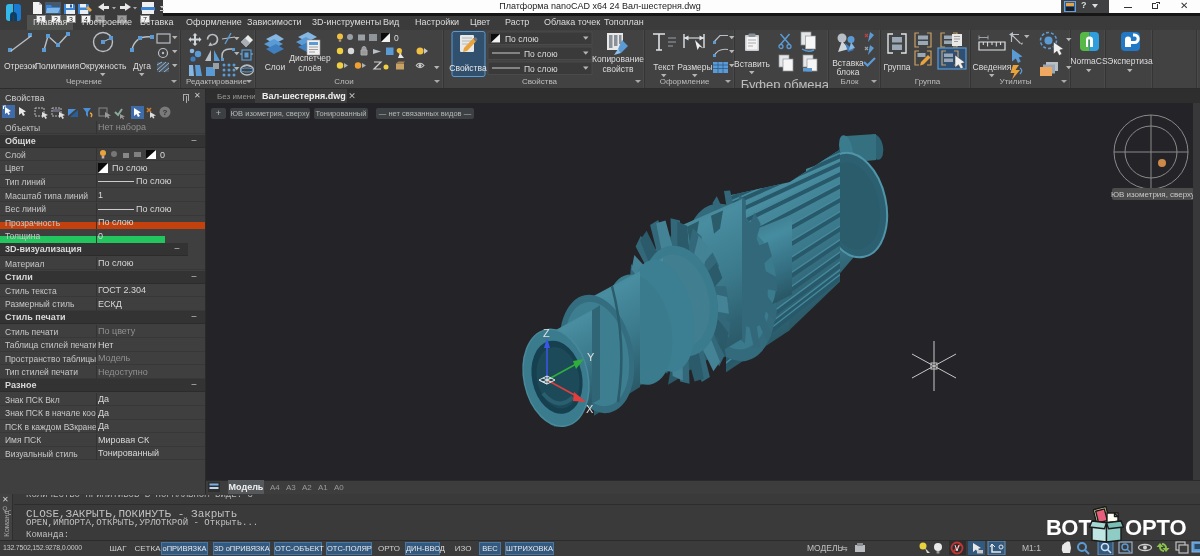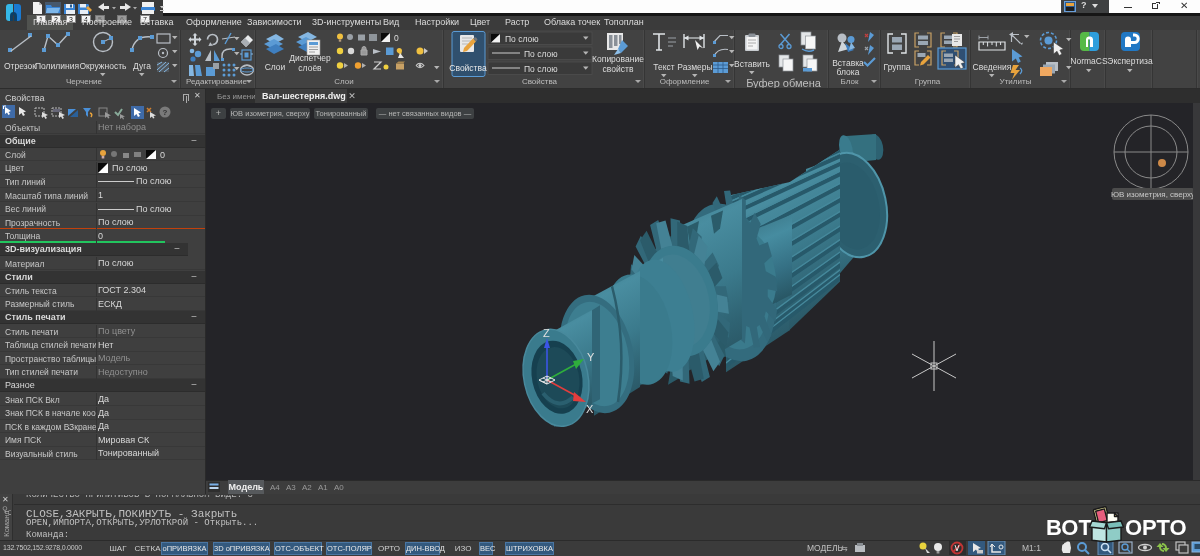--- a/index.html
+++ b/index.html
@@ -9,20 +9,21 @@
 .t8{font-size:8px;color:#c4c4c4;white-space:nowrap}
 .mono{font-family:"Liberation Mono",monospace}
 .sbb{top:542px;height:13px;background:#33597e;border:1px solid #4a76a3;color:#e8e8e8;font-size:7.5px;text-align:center;line-height:12px;white-space:nowrap}
 .sbg{top:542px;height:13px;background:transparent;border:1px solid transparent;color:#d0d0d0;font-size:8px;text-align:center;line-height:12px;white-space:nowrap}
 
 </style></head>
 <body>
 <div id="stage">
 
 <div class="abs" id="titlebar" style="left:0;top:0;width:1200px;height:13px;background:#fdfdfd"></div>
+<div class="abs" style="left:0;top:0;width:1200px;height:13px;text-align:center;font-size:9px;color:#1c1c1c;line-height:13px">Платформа nanoCAD x64 24 Вал-шестерня.dwg</div>
 <div class="abs" style="left:1061px;top:0;width:48px;height:13px;background:#3f4142"></div>
 <div class="abs" style="left:1064px;top:1px;width:12px;height:11px;background:#2d5c91;border:1px solid #6a9fd8">
       <div class="abs" style="left:1px;top:1px;width:8px;height:3px;background:#e8a33d"></div>
       <div class="abs" style="left:1px;top:5px;width:8px;height:4px;background:#1d1d1d"></div>
     </div>
 <div class="abs" style="left:1081px;top:0px;font-size:9px;font-weight:bold;color:#ddd">?</div>
 <div class="abs" style="left:1092px;top:4px;width:0;height:0;border-left:3px solid transparent;border-right:3px solid transparent;border-top:4px solid #ddd"></div>
 <div class="abs" style="left:1124px;top:7px;width:8px;height:1px;background:#333"></div>
 <div class="abs" style="left:1152px;top:3px;width:6px;height:6px;border:1px solid #333"></div>
 <div class="abs" style="left:1156px;top:2px;width:4px;height:2px;background:#fdfdfd;border-top:1px solid #333;border-right:1px solid #333"></div>
@@ -103,21 +104,21 @@
 <div class="abs" style="left:258px;top:30px;width:186px;height:58px;background:#424242;border-right:1px solid #353535;box-shadow:inset -1px 0 0 #4a4a4a"></div>
 <div class="abs" style="left:258px;top:77px;width:172px;text-align:center;font-size:8px;color:#bdbdbd;white-space:nowrap">Слои</div>
 <div class="abs" style="left:434px;top:80px;width:0;height:0;border-left:3px solid transparent;border-right:3px solid transparent;border-top:3px solid #aaa"></div>
 <div class="abs" style="left:448px;top:30px;width:197px;height:58px;background:#424242;border-right:1px solid #353535;box-shadow:inset -1px 0 0 #4a4a4a"></div>
 <div class="abs" style="left:448px;top:77px;width:183px;text-align:center;font-size:8px;color:#bdbdbd;white-space:nowrap">Свойства</div>
 <div class="abs" style="left:635px;top:80px;width:0;height:0;border-left:3px solid transparent;border-right:3px solid transparent;border-top:3px solid #aaa"></div>
 <div class="abs" style="left:648px;top:30px;width:87px;height:58px;background:#424242;border-right:1px solid #353535;box-shadow:inset -1px 0 0 #4a4a4a"></div>
 <div class="abs" style="left:648px;top:77px;width:73px;text-align:center;font-size:8px;color:#bdbdbd;white-space:nowrap">Оформление</div>
 <div class="abs" style="left:725px;top:80px;width:0;height:0;border-left:3px solid transparent;border-right:3px solid transparent;border-top:3px solid #aaa"></div>
 <div class="abs" style="left:738px;top:30px;width:91px;height:58px;background:#424242;border-right:1px solid #353535;box-shadow:inset -1px 0 0 #4a4a4a"></div>
-<div class="abs" style="left:738px;top:77px;width:91px;text-align:center;font-size:11px;color:#bdbdbd;white-space:nowrap">Буфер обмена</div>
+<div class="abs" style="left:738px;top:77px;width:91px;text-align:right;font-size:13px;color:#bdbdbd;white-space:nowrap">Буфер обмена</div>
 <div class="abs" style="left:832px;top:30px;width:49px;height:58px;background:#424242;border-right:1px solid #353535;box-shadow:inset -1px 0 0 #4a4a4a"></div>
 <div class="abs" style="left:832px;top:77px;width:35px;text-align:center;font-size:8px;color:#bdbdbd;white-space:nowrap">Блок</div>
 <div class="abs" style="left:871px;top:80px;width:0;height:0;border-left:3px solid transparent;border-right:3px solid transparent;border-top:3px solid #aaa"></div>
 <div class="abs" style="left:884px;top:30px;width:87px;height:58px;background:#424242;border-right:1px solid #353535;box-shadow:inset -1px 0 0 #4a4a4a"></div>
 <div class="abs" style="left:884px;top:77px;width:87px;text-align:center;font-size:8px;color:#bdbdbd;white-space:nowrap">Группа</div>
 <div class="abs" style="left:974px;top:30px;width:97px;height:58px;background:#424242;border-right:1px solid #353535;box-shadow:inset -1px 0 0 #4a4a4a"></div>
 <div class="abs" style="left:974px;top:77px;width:83px;text-align:center;font-size:8px;color:#bdbdbd;white-space:nowrap">Утилиты</div>
 <div class="abs" style="left:1061px;top:80px;width:0;height:0;border-left:3px solid transparent;border-right:3px solid transparent;border-top:3px solid #aaa"></div>
 <div class="abs" style="left:1074px;top:30px;width:32px;height:58px;background:#424242;border-right:1px solid #353535;box-shadow:inset -1px 0 0 #4a4a4a"></div>
 <div class="abs" style="left:1109px;top:30px;width:44px;height:58px;background:#424242;border-right:1px solid #353535;box-shadow:inset -1px 0 0 #4a4a4a"></div>
@@ -519,26 +520,26 @@
         <span style="position:absolute;left:5px;top:1.5px;width:92px;overflow:hidden;font-size:8.5px;color:#c8c8c8;white-space:nowrap">Масштаб типа линий</span>
         <span style="position:absolute;left:96px;top:0;width:1px;height:13px;background:#333"></span>
         <span style="position:absolute;left:98px;top:1px;font-size:9px;color:#d8d8d8;white-space:nowrap">1</span>
       </div>
 <div class="abs" style="left:0;top:81.6px;width:205px;height:13px;border-bottom:1px solid #383838">
         <span style="position:absolute;left:5px;top:1.5px;width:92px;overflow:hidden;font-size:8.5px;color:#c8c8c8;white-space:nowrap">Вес линий</span>
         <span style="position:absolute;left:96px;top:0;width:1px;height:13px;background:#333"></span>
         <span style="position:absolute;left:98px;top:6px;width:36px;height:1px;background:#ccc"></span>
         <span style="position:absolute;left:136px;top:1px;font-size:9px;color:#d8d8d8;white-space:nowrap">По слою</span>
       </div>
-<div class="abs" style="left:0;top:95.2px;width:205px;height:13px;border-bottom:1px solid #c2410c">
+<div class="abs" style="left:0;top:95.2px;width:205px;height:13px;border-bottom:7px solid #c2410c">
         <span style="position:absolute;left:5px;top:1.5px;width:92px;overflow:hidden;font-size:8.5px;color:#c8c8c8;white-space:nowrap">Прозрачность</span>
         <span style="position:absolute;left:96px;top:0;width:1px;height:13px;background:#333"></span>
         <span style="position:absolute;left:98px;top:1px;font-size:9px;color:#d8d8d8;white-space:nowrap">По слою</span>
       </div>
-<div class="abs" style="left:0;top:108.8px;width:165px;height:13px;border-bottom:2px solid #22c55e">
+<div class="abs" style="left:0;top:108.8px;width:165px;height:13px;border-bottom:7px solid #22c55e">
         <span style="position:absolute;left:5px;top:1.5px;width:92px;overflow:hidden;font-size:8.5px;color:#c8c8c8;white-space:nowrap">Толщина</span>
         <span style="position:absolute;left:96px;top:0;width:1px;height:13px;background:#333"></span>
         <span style="position:absolute;left:98px;top:1px;font-size:9px;color:#d8d8d8;white-space:nowrap">0</span>
       </div>
 <div class="abs" style="left:0;top:122.4px;width:188px;height:13px;background:#333333;border-bottom:1px solid #2c2c2c">
         <span style="position:absolute;left:5px;top:1px;font-size:9px;font-weight:bold;color:#d8d8d8;white-space:nowrap">3D-визуализация</span>
         <span style="position:absolute;right:8px;top:0px;font-size:10px;color:#bbb">−</span>
       </div>
 <div class="abs" style="left:0;top:136.0px;width:205px;height:13px;border-bottom:1px solid #383838">
         <span style="position:absolute;left:5px;top:1.5px;width:92px;overflow:hidden;font-size:8.5px;color:#c8c8c8;white-space:nowrap">Материал</span>
@@ -577,21 +578,21 @@
         <span style="position:absolute;left:5px;top:1.5px;width:92px;overflow:hidden;font-size:8.5px;color:#c8c8c8;white-space:nowrap">Пространство таблицы с...</span>
         <span style="position:absolute;left:96px;top:0;width:1px;height:13px;background:#333"></span>
         <span style="position:absolute;left:98px;top:1px;font-size:9px;color:#909090;white-space:nowrap">Модель</span>
       </div>
 <div class="abs" style="left:0;top:244.8px;width:205px;height:13px;border-bottom:1px solid #383838">
         <span style="position:absolute;left:5px;top:1.5px;width:92px;overflow:hidden;font-size:8.5px;color:#c8c8c8;white-space:nowrap">Тип стилей печати</span>
         <span style="position:absolute;left:96px;top:0;width:1px;height:13px;background:#333"></span>
         <span style="position:absolute;left:98px;top:1px;font-size:9px;color:#909090;white-space:nowrap">Недоступно</span>
       </div>
 <div class="abs" style="left:0;top:258.4px;width:205px;height:13px;background:#333333;border-bottom:1px solid #2c2c2c">
-        <span style="position:absolute;left:5px;top:1px;font-size:9px;font-weight:normal;color:#d8d8d8;white-space:nowrap">Разное</span>
+        <span style="position:absolute;left:5px;top:1px;font-size:9px;font-weight:bold;color:#d8d8d8;white-space:nowrap">Разное</span>
         <span style="position:absolute;right:8px;top:0px;font-size:10px;color:#bbb">−</span>
       </div>
 <div class="abs" style="left:0;top:272.0px;width:205px;height:13px;border-bottom:1px solid #383838">
         <span style="position:absolute;left:5px;top:1.5px;width:92px;overflow:hidden;font-size:8.5px;color:#c8c8c8;white-space:nowrap">Знак ПСК Вкл</span>
         <span style="position:absolute;left:96px;top:0;width:1px;height:13px;background:#333"></span>
         <span style="position:absolute;left:98px;top:1px;font-size:9px;color:#d8d8d8;white-space:nowrap">Да</span>
       </div>
 <div class="abs" style="left:0;top:285.6px;width:205px;height:13px;border-bottom:1px solid #383838">
         <span style="position:absolute;left:5px;top:1.5px;width:92px;overflow:hidden;font-size:8.5px;color:#c8c8c8;white-space:nowrap">Знак ПСК в начале коор...</span>
         <span style="position:absolute;left:96px;top:0;width:1px;height:13px;background:#333"></span>
@@ -786,21 +787,21 @@
 
 <div class="abs sbg" style="left:108px;width:20px">ШАГ</div>
 <div class="abs sbg" style="left:133px;width:29px">СЕТКА</div>
 <div class="abs sbb" style="left:161px;width:47px">оПРИВЯЗКА</div>
 <div class="abs sbb" style="left:213px;width:57px">3D оПРИВЯЗКА</div>
 <div class="abs sbb" style="left:274px;width:48px">ОТС-ОБЪЕКТ</div>
 <div class="abs sbb" style="left:326px;width:46px">ОТС-ПОЛЯР</div>
 <div class="abs sbg" style="left:377px;width:24px">ОРТО</div>
 <div class="abs sbb" style="left:405px;width:35px">ДИН-ВВОД</div>
 <div class="abs sbg" style="left:452px;width:22px">ИЗО</div>
-<div class="abs sbb" style="left:479px;width:14px">ВЕС</div>
+<div class="abs sbb" style="left:479px;width:22px">ВЕС</div>
 <div class="abs sbb" style="left:505px;width:49px">ШТРИХОВКА</div>
 <div class="abs" style="left:807px;top:543px;font-size:8.5px;color:#c0c0c0">МОДЕЛЬ</div>
 <svg class="abs" style="left:841px;top:542px" width="28" height="13" viewBox="0 0 28 13">
  <text x="0" y="9" font-size="8" fill="#aaa">⇆</text>
  <rect x="14" y="3" width="10" height="7" fill="#b8bcc0"></rect>
       <rect x="16" y="1" width="6" height="3" fill="#8a8f94"></rect>
 </svg>
 <svg class="abs" style="left:917px;top:541px" width="90" height="14" viewBox="0 0 90 14">
  <circle cx="6" cy="5" r="3.5" fill="#e8d23d"></circle>
       <path d="M8 7 l5 5 -3 0 z" fill="#d8d8d8"></path>

